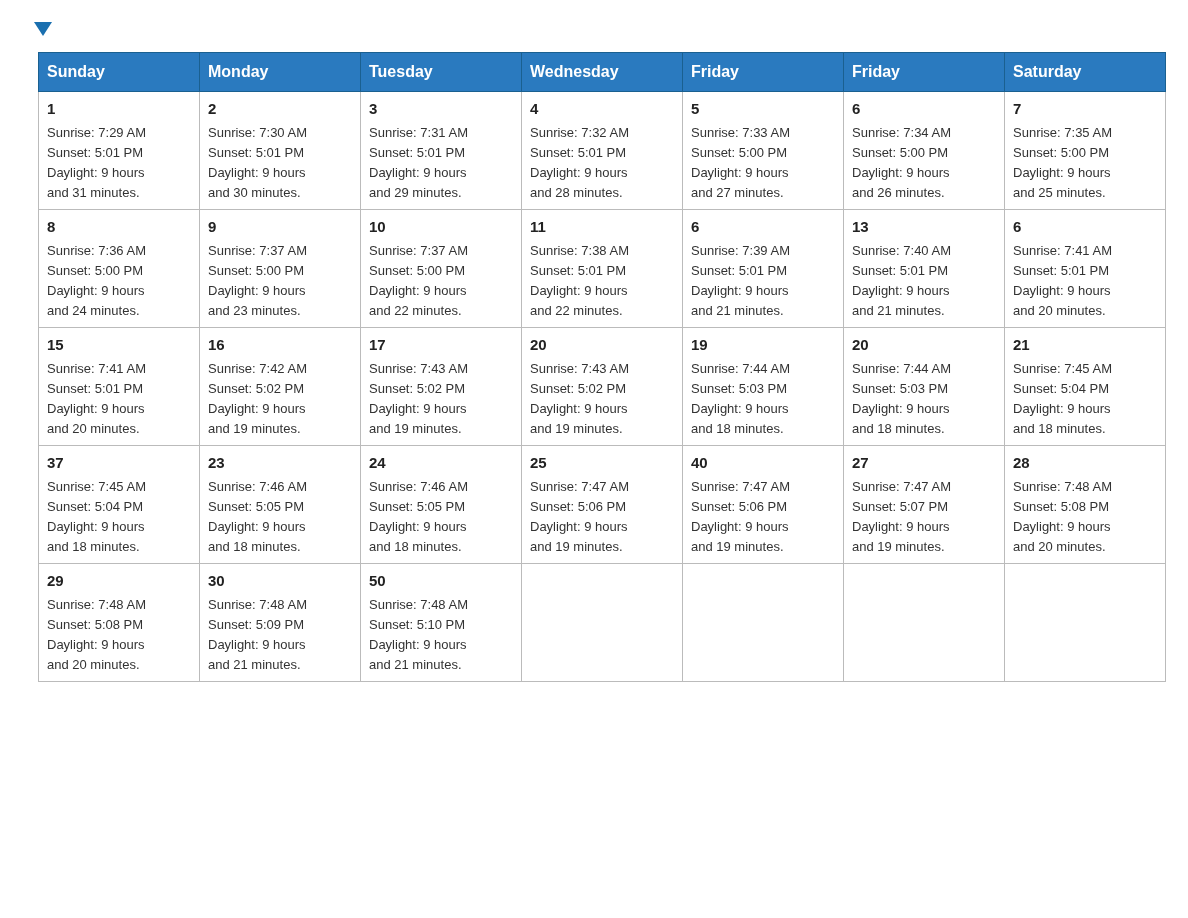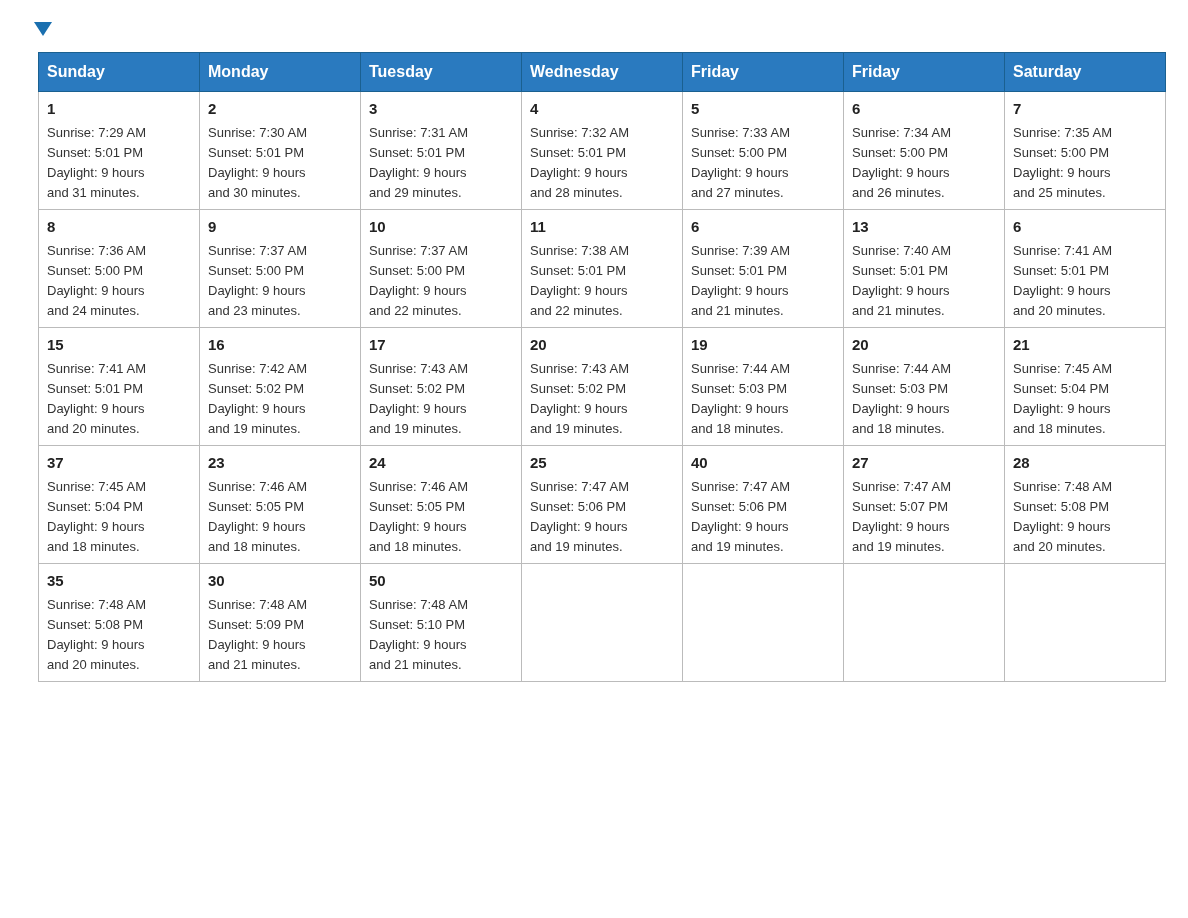--- a/index.html
+++ b/index.html
@@ -235,21 +235,21 @@
         <span class="day-number">27</span>
         <span class="day-info">Sunrise: 7:47 AM<br>Sunset: 5:07 PM<br>Daylight: 9 hours<br>and 19 minutes.</span>
       </td>
         <td>
         <span class="day-number">28</span>
         <span class="day-info">Sunrise: 7:48 AM<br>Sunset: 5:08 PM<br>Daylight: 9 hours<br>and 20 minutes.</span>
       </td>
       </tr>
       <tr>
         <td>
-        <span class="day-number">35</span>
+        <span class="day-number">29</span>
         <span class="day-info">Sunrise: 7:48 AM<br>Sunset: 5:08 PM<br>Daylight: 9 hours<br>and 20 minutes.</span>
       </td>
         <td>
         <span class="day-number">30</span>
         <span class="day-info">Sunrise: 7:48 AM<br>Sunset: 5:09 PM<br>Daylight: 9 hours<br>and 21 minutes.</span>
       </td>
         <td>
         <span class="day-number">50</span>
         <span class="day-info">Sunrise: 7:48 AM<br>Sunset: 5:10 PM<br>Daylight: 9 hours<br>and 21 minutes.</span>
       </td>

